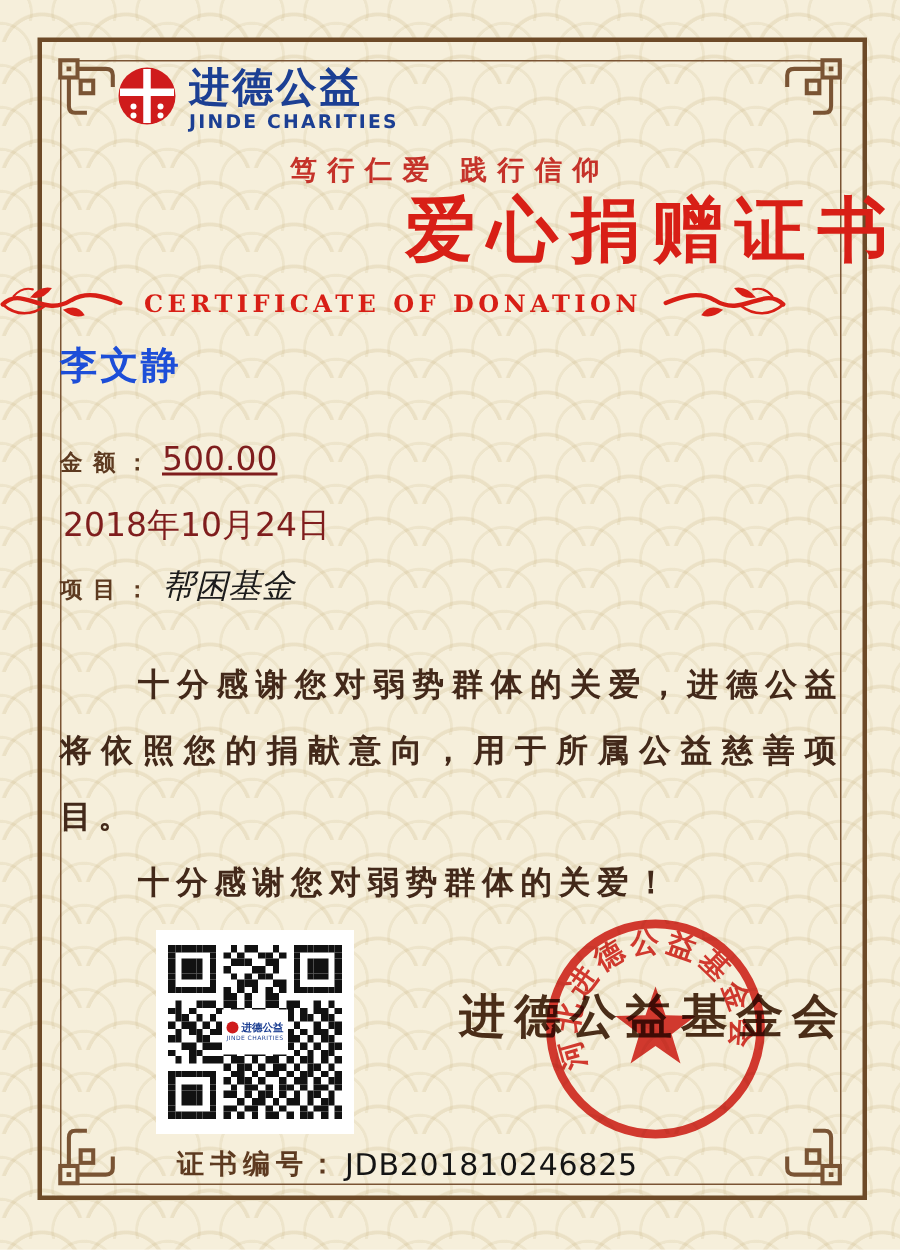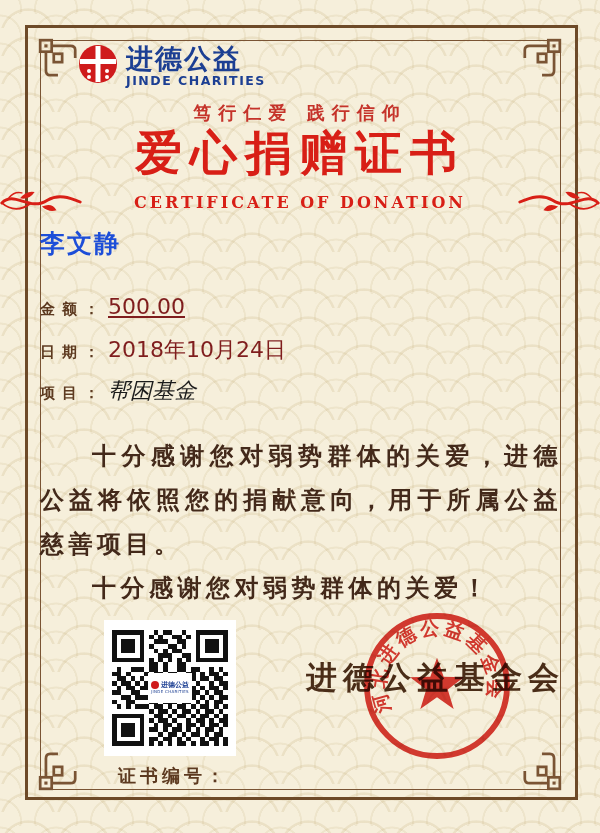--- a/index.html
+++ b/index.html
@@ -26,40 +26,40 @@
   .corner.bl{left:36px;bottom:40px;transform:scaleY(-1);}
   .corner.br{right:36px;bottom:40px;transform:scale(-1,-1);}
 
   .logo{position:absolute;left:78px;top:44px;display:flex;align-items:flex-start;}
   .logo-icon{width:40px;height:40px;margin-right:8px;}
   .logo-text .cn{font-size:27px;font-weight:bold;color:#1c3f93;letter-spacing:2px;line-height:30px;}
   .logo-text .en{font-size:12.5px;font-weight:bold;color:#1c3f93;letter-spacing:1.5px;line-height:14px;}
 
   .tagline{position:absolute;left:0;top:101px;width:100%;text-align:center;
     color:#c5332a;font-size:18px;letter-spacing:7px;font-weight:bold;}
-  .main-title{position:absolute;left:0;top:122px;width:100%;text-align:center;
+  .main-title{position:absolute;left:0;top:122px;width:100%;text-align:right;
     color:#d81f16;font-size:47px;font-weight:bold;letter-spacing:8px;}
   .subrow{position:absolute;left:0;top:188px;width:100%;display:flex;
-    justify-content:space-between;align-items:center;gap:14px;}
+    justify-content:flex-start;align-items:center;gap:14px;}
   .subtitle{color:#d81f16;font-size:16px;font-weight:bold;letter-spacing:3px;}
   .flourish{width:82px;height:28px;}
   .flourish.right{transform:scaleX(-1);}
 
   .recipient{position:absolute;left:40px;top:227px;color:#1d4ed8;
     font-size:25px;font-weight:bold;letter-spacing:2px;}
 
   .field-row{position:absolute;left:40px;display:flex;align-items:baseline;}
   .field-row .lab{color:#5d3a20;font-size:15px;letter-spacing:7px;font-weight:bold;}
   .field-row .val{font-size:22px;margin-left:2px;}
   .row-amount{top:294px;}
   .row-date{top:335px;}
   .row-project{top:376px;}
 
   .body-text{position:absolute;left:40px;width:522px;top:434px;
-    color:#43291a;font-size:24px;line-height:44px;letter-spacing:4.5px;
+    color:#43291a;font-size:21px;line-height:44px;letter-spacing:4.5px;
     text-align:justify;font-weight:bold;}
   .body-text p{margin:0;text-indent:52px;}
 
   .qr-box{position:absolute;left:104px;top:620px;width:132px;height:136px;
     background:#ffffff;display:flex;align-items:center;justify-content:center;}
   .qr-grid{width:116px;height:116px;display:grid;
     grid-template-columns:repeat(25,1fr);grid-template-rows:repeat(25,1fr);}
   .qr-grid .m{background:#111111;}
   .qr-center{position:absolute;left:50%;top:50%;transform:translate(-50%,-50%);
     width:44px;height:30px;background:#ffffff;display:flex;flex-direction:column;
@@ -163,21 +163,20 @@
   </svg>
 </div>
 
 <div class="recipient sans">李文静</div>
 
 <div class="field-row row-amount">
   <span class="lab serif">金额：</span>
   <span class="val sans" style="color:#7f1d1d;text-decoration:underline;">500.00</span>
 </div>
 <div class="field-row row-date">
-  <span class="lab serif">日期：</span>
   <span class="val sans" style="color:#7f1d1d;">2018年10月24日</span>
 </div>
 <div class="field-row row-project">
   <span class="lab serif">项目：</span>
   <span class="val sans" style="color:#1c1c1c;font-style:italic;">帮困基金</span>
 </div>
 
 <div class="body-text serif">
   <p>十分感谢您对弱势群体的关爱，进德公益将依照您的捐献意向，用于所属公益慈善项目。</p>
   <p>十分感谢您对弱势群体的关爱！</p>
@@ -828,13 +827,14 @@
   <defs>
     <path id="sealArc" d="M 36.3 121 A 62 62 0 1 1 143.7 121" fill="none"></path>
   </defs>
   <text font-size="23" fill="#d5261f" letter-spacing="4" font-family="DejaVu Serif, Liberation Serif, serif" font-weight="bold">
     <textPath href="#sealArc" startOffset="2">河北进德公益基金会</textPath>
   </text>
 </svg>
 
 <div class="footer">
   <span class="lab serif">证书编号：</span>
+  <span class="num sans">JDB201810246825</span>
 </div>
 
 </body></html>

